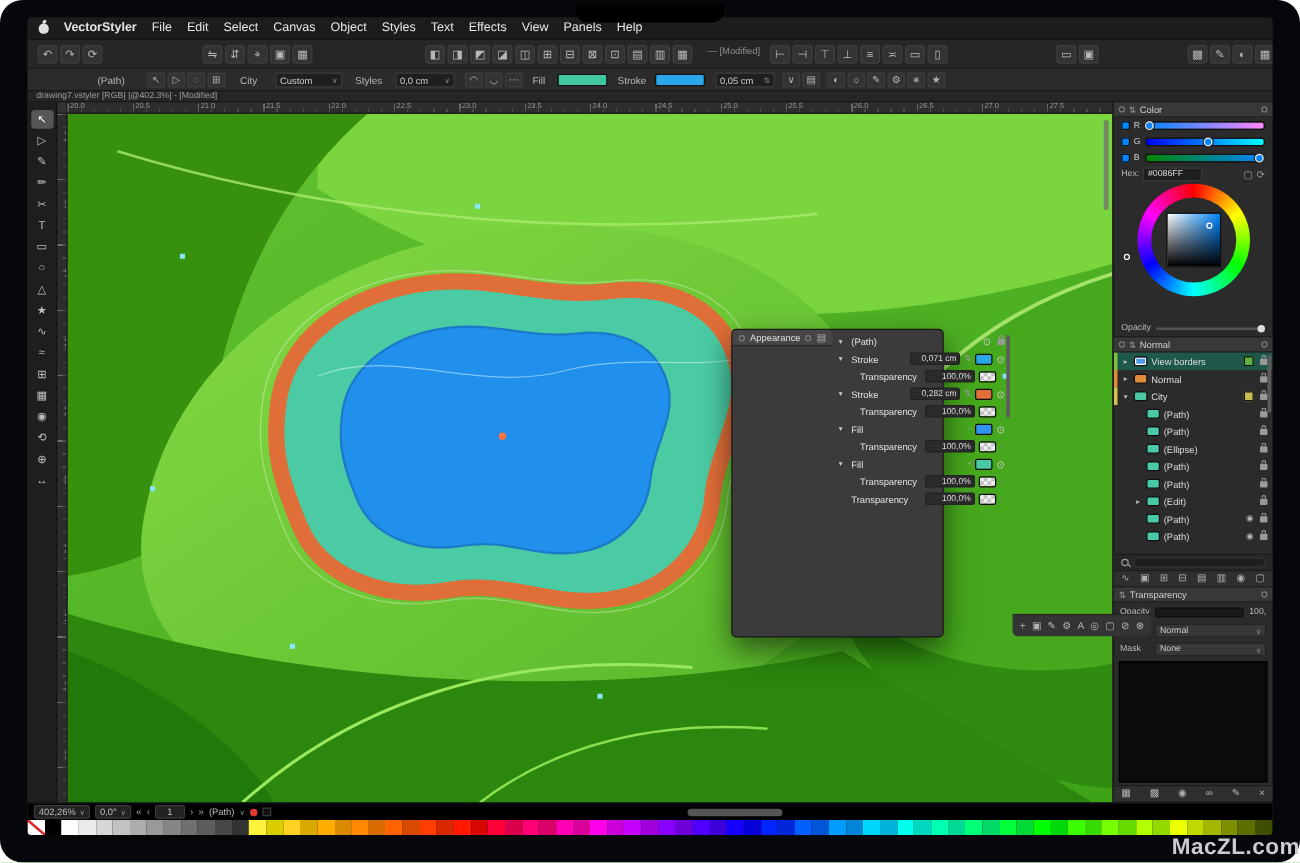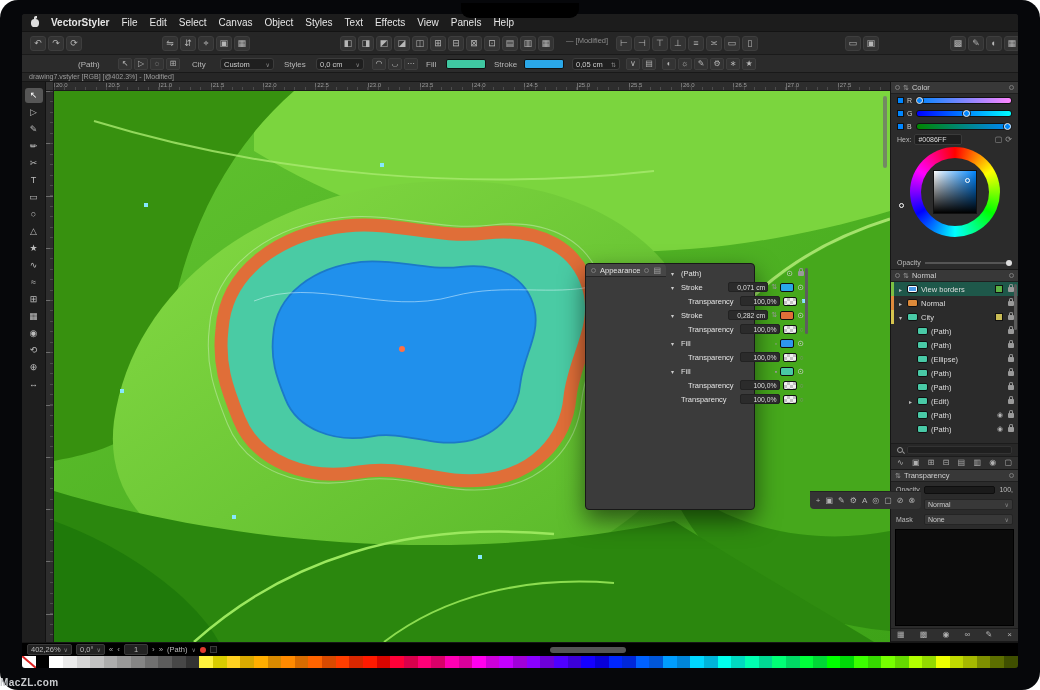--- a/index.html
+++ b/index.html
@@ -1,19 +1,19 @@
 <!DOCTYPE html>
 <html><head>
 <meta charset="utf-8">
 <style>
   html,body{margin:0;padding:0;width:1040px;height:690px;background:#fff;font-family:"Liberation Sans",sans-serif;overflow:hidden;position:relative}
   *{box-sizing:border-box;user-select:none}
   .bezel{position:absolute;inset:0;background:#06070a;border-radius:18px}
   .notch{position:absolute;top:3px;left:50%;transform:translateX(-50%);width:118px;height:15px;background:#000;border-radius:0 0 9px 9px;z-index:99}
-  .brand-label{position:absolute;bottom:2px;left:0;right:0;text-align:left;color:#c9cbce;font-size:10px;font-weight:bold;letter-spacing:.4px;z-index:5}
+  .brand-label{position:absolute;bottom:2px;left:0;right:0;text-align:right;color:#c9cbce;font-size:18px;font-weight:bold;letter-spacing:.4px;z-index:5}
   .screen{position:absolute;left:22px;top:14px;width:996px;height:654px;background:#242424;overflow:hidden;border-radius:3px}
 
   
   .menubar{height:17px;background:#1c1c1c;display:flex;align-items:center;padding:0 9px;gap:12px;font-size:10px;color:#e6e6e6}
   .apple{position:relative;width:8px;height:8px;background:#dedede;border-radius:45%;flex:none}
   .apple::before{content:"";position:absolute;top:-3px;left:3px;width:3px;height:3px;background:#dedede;border-radius:60% 0}
   .menu-items{display:flex;gap:12px;align-items:center}
   .menu-item{white-space:nowrap;cursor:default}
   .menu-item.brand{font-weight:bold}
 

